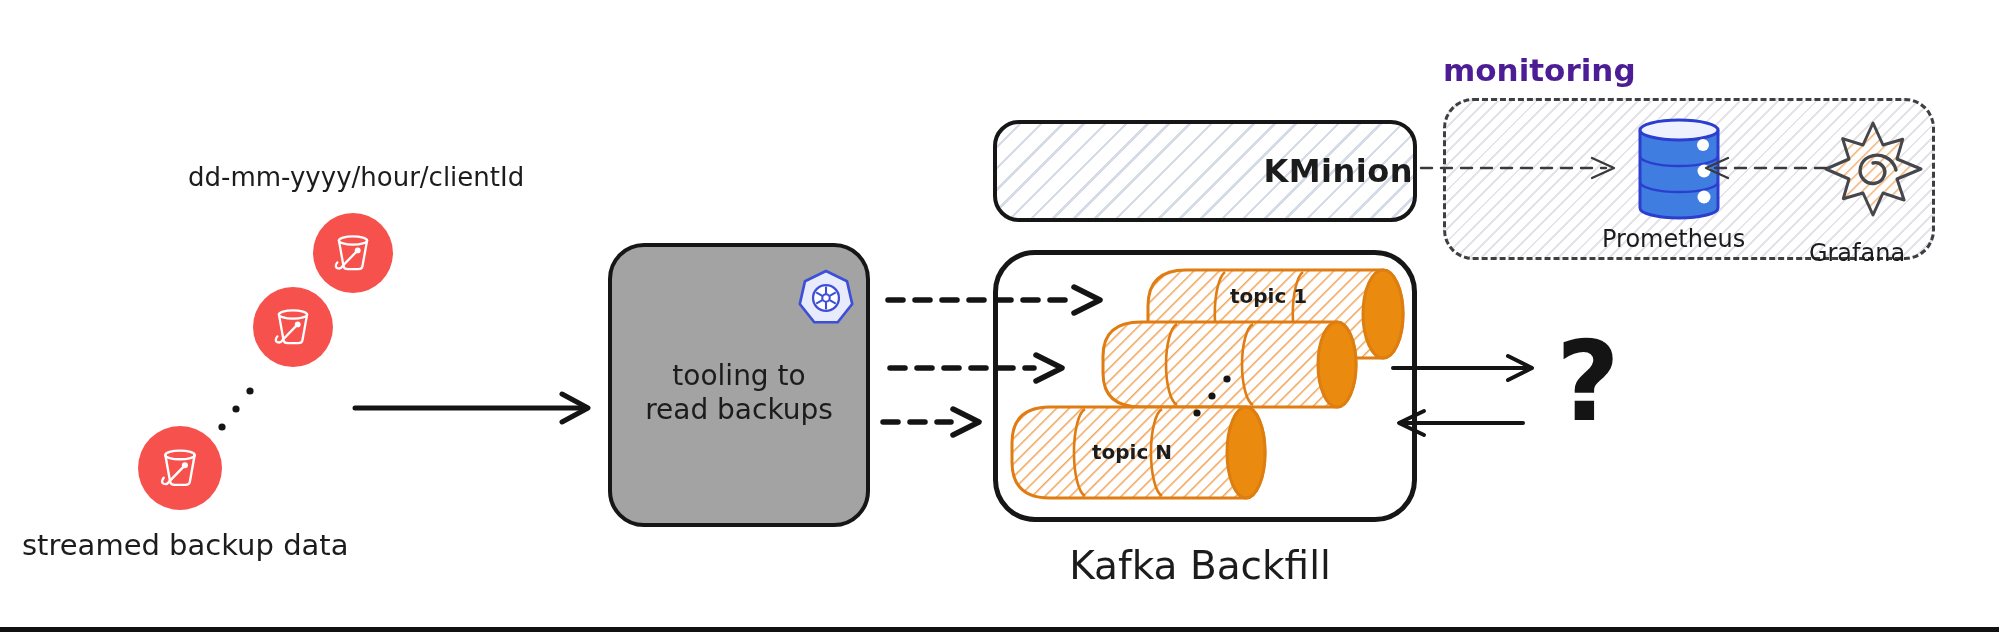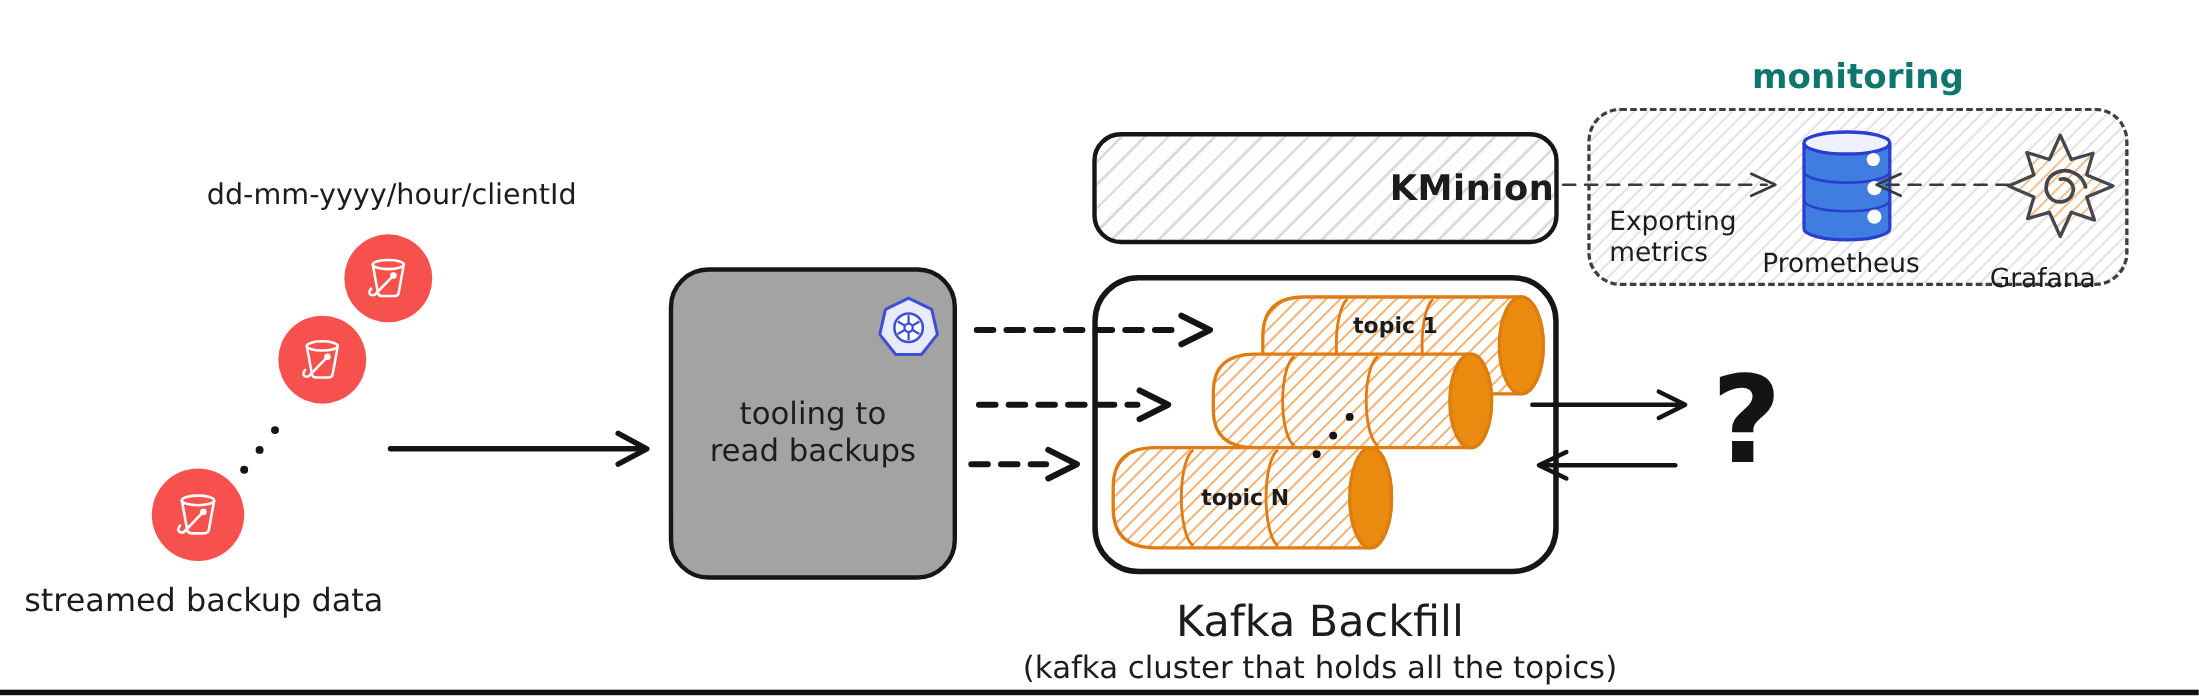--- a/index.html
+++ b/index.html
@@ -39,21 +39,21 @@
     background:#ffffff;box-sizing:border-box;z-index:1;
   }
   .topic-label{font-size:20px;font-weight:600;z-index:3;}
 
   #kafka-caption{left:900px;top:543px;width:600px;text-align:center;z-index:3;}
   #kafka-caption .l1{font-size:39px;font-weight:500;}
   #kafka-caption .l2{font-size:28px;margin-top:2px;}
 
   
   #monitoring-group{left:1443px;top:52px;width:492px;height:212px;z-index:1;}
-  #monitoring-title{position:absolute;left:0;top:0;width:100%;text-align:center;font-size:31px;font-weight:700;color:#0f766e;}
+  #monitoring-title{position:absolute;left:0;top:0;width:100%;text-align:left;font-size:31px;font-weight:700;color:#4c1d95;}
   #monitoring-box{
     position:absolute;left:0;top:46px;width:492px;height:162px;border:3px dashed #3f3f3f;border-radius:30px;
     box-sizing:border-box;
     background:repeating-linear-gradient(135deg, rgba(220,220,227,0.8) 0 2px, transparent 2px 9px);
   }
   #exporting-text{position:absolute;left:17px;top:86px;font-size:24px;line-height:1.18;}
   .icon-cap{position:absolute;font-size:24px;text-align:center;color:#1c1c1c;white-space:nowrap;}
 
   #question-mark{left:1556px;top:318px;font-size:110px;font-weight:800;color:#141414;z-index:3;}
 
@@ -119,24 +119,20 @@
 
   <div class="abs" id="kminion-box">
     <div class="hand" id="kminion-label">KMinion</div>
   </div>
 
   <div class="abs" id="kafka-box"></div>
 
   <div class="abs" id="monitoring-group">
     <div class="hand" id="monitoring-title">monitoring</div>
     <div id="monitoring-box">
-      <div class="hand" id="exporting-text">
-        <div>Exporting</div>
-        <div>metrics</div>
-      </div>
 
       <div class="abs" style="left:186px;top:13px;width:95px;height:112px;">
         <svg width="95" height="112" viewBox="0 0 95 112">
           <path d="M8,16 v78 a39,10 0 0 0 78,0 v-78" fill="#3f7de0" stroke="#2c3ecf" stroke-width="3"></path>
           <ellipse cx="47" cy="16" rx="39" ry="10" fill="#eef2fe" stroke="#2c3ecf" stroke-width="3"></ellipse>
           <path d="M8,42 a39,10 0 0 0 78,0" fill="none" stroke="#2c3ecf" stroke-width="2.4"></path>
           <path d="M8,68 a39,10 0 0 0 78,0" fill="none" stroke="#2c3ecf" stroke-width="2.4"></path>
           <circle cx="71" cy="31" r="6" fill="#ffffff"></circle>
           <circle cx="72" cy="57" r="6.5" fill="#ffffff"></circle>
           <circle cx="72" cy="83" r="6.5" fill="#ffffff"></circle>
@@ -235,20 +231,19 @@
       <path d="M1826,168 L1714,168" stroke-dasharray="11 9"></path>
       <path d="M1728,158 L1706,168 L1728,178"></path>
     </g>
   </svg>
 
   <div class="abs hand topic-label" style="left:1230px;top:284px;">topic 1</div>
   <div class="abs hand topic-label" style="left:1092px;top:440px;text-align:right;">topic N</div>
 
   <div class="abs hand" id="kafka-caption">
     <div class="l1">Kafka Backfill</div>
-    <div class="l2">(kafka cluster that holds all the topics)</div>
   </div>
 
   <div class="abs hand" id="question-mark">?</div>
 
   <div class="abs" id="bottom-bar"></div>
 
 </div>
 
 </body></html>

